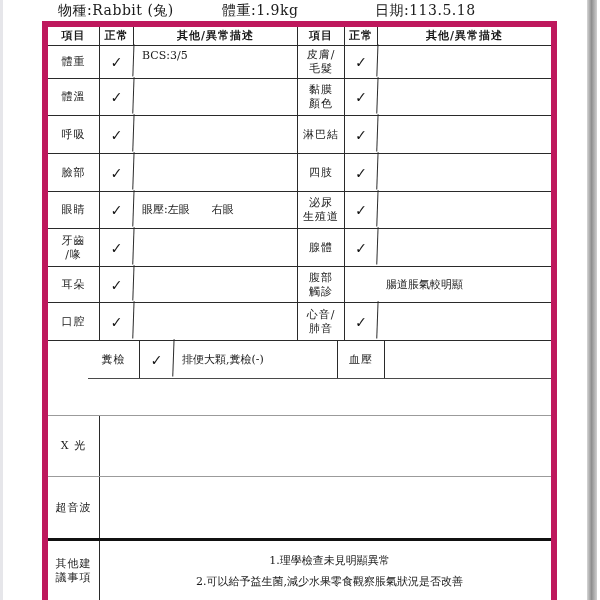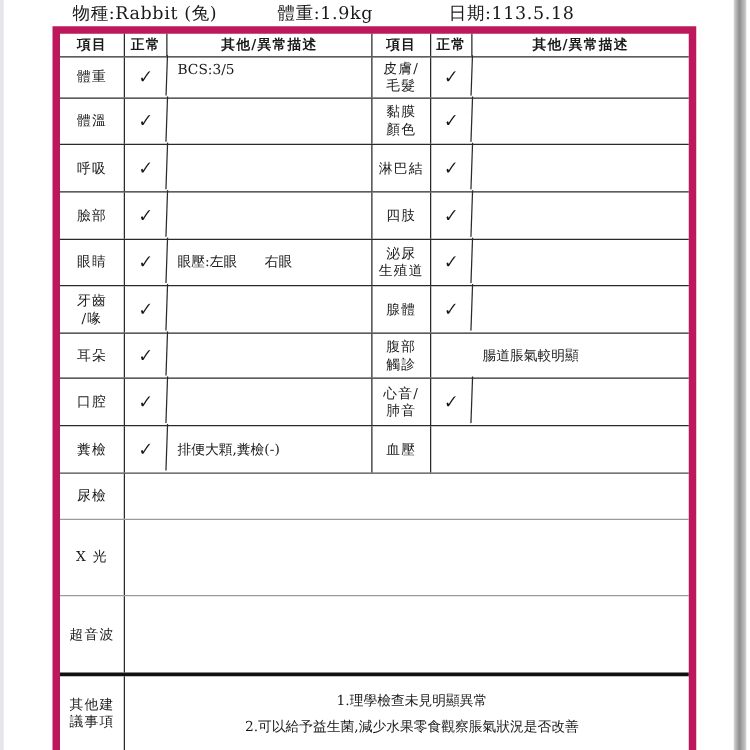--- a/index.html
+++ b/index.html
@@ -8,21 +8,21 @@
     font-family:"DejaVu Serif","Liberation Serif",serif; color:#1a1a1a;
     overflow:hidden;
   }
   .edge-left{position:absolute;left:0;top:0;width:3px;height:600px;background:#e6e6ea;}
   .edge-right{position:absolute;left:587px;top:0;width:10px;height:600px;
     background:linear-gradient(90deg,#d6d6d6,#8e8e8e 45%,#cfcfcf);}
   .topline{position:absolute;top:2px;left:0;width:600px;height:16px;font-size:14px;}
   .topline span{position:absolute;white-space:nowrap;letter-spacing:0.5px;}
   .tl-species{left:58px;}
   .tl-weight{left:222px;}
-  .tl-date{left:359px;}
+  .tl-date{left:375px;}
 
   .tbl{
     position:absolute; top:21px; left:42px; width:515px;
     border:6px solid #be185d; box-sizing:border-box; background:#fff;
   }
   .row{display:flex; box-sizing:border-box; border-bottom:1px solid #2a2a2a;}
   .row.hdr{height:19px; font-size:11px;}
   .cell{
     box-sizing:border-box; display:flex; align-items:center; justify-content:center;
     border-right:1px solid #2a2a2a; font-size:11px; line-height:14px;
@@ -140,31 +140,30 @@
     <div class="row" style="height:38px">
       <div class="cell c-item">口腔</div>
       <div class="cell c-norm check">✓</div>
       <div class="cell c-desc"></div>
       <div class="cell c-item2">心音/
 肺音</div>
       <div class="cell c-norm2 check">✓</div>
       <div class="cell c-desc2"></div>
     </div>
 
-    <div class="row" style="height:38px;border-bottom-color:#4a4a4a;">
+    <div class="row" style="height:38px;border-bottom-color:#4a4a4a;margin-left:40px;">
       <div class="cell c-item">糞檢</div>
       <div class="cell c-norm check">✓</div>
       <div class="cell c-desc">排便大顆,糞檢(-)</div>
       <div class="cell c-item2">血壓</div>
       <div class="cell c-norm2 check merged"></div>
       <div class="cell c-desc2"></div>
     </div>
 
     <div class="wide" style="height:37px">
-      <div class="cell c-item">尿檢</div>
       <div class="cell c-rest"></div>
     </div>
 
     <div class="wide" style="height:61px">
       <div class="cell c-item">X 光</div>
       <div class="cell c-rest"></div>
     </div>
 
     <div class="wide thick" style="height:64px">
       <div class="cell c-item">超音波</div>

